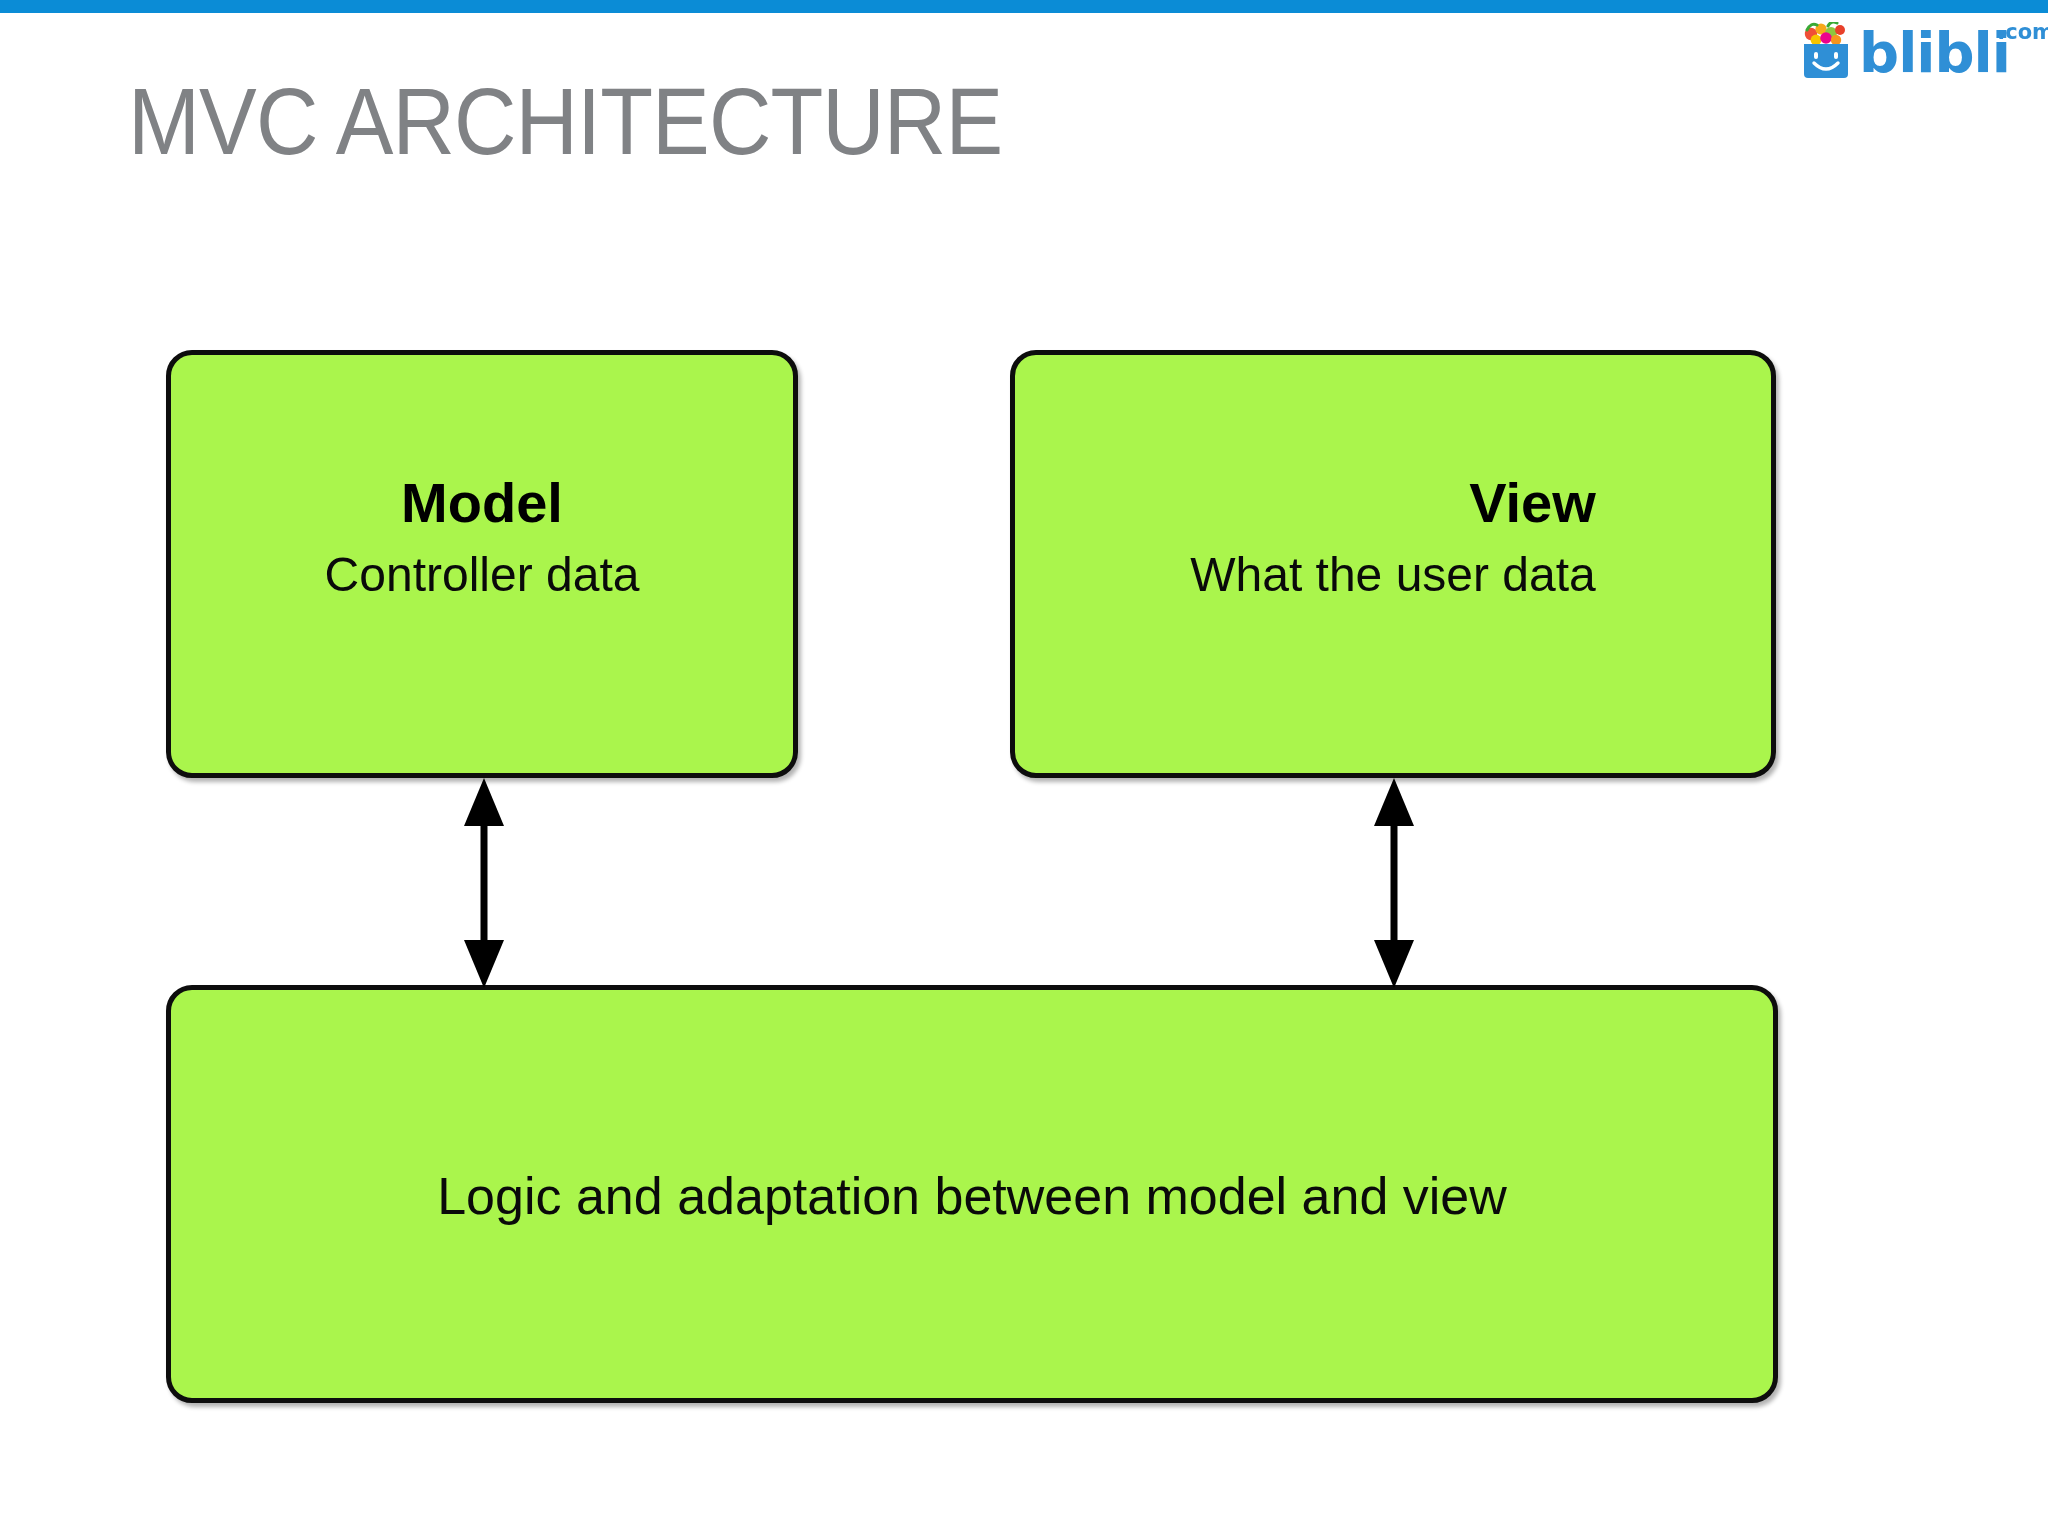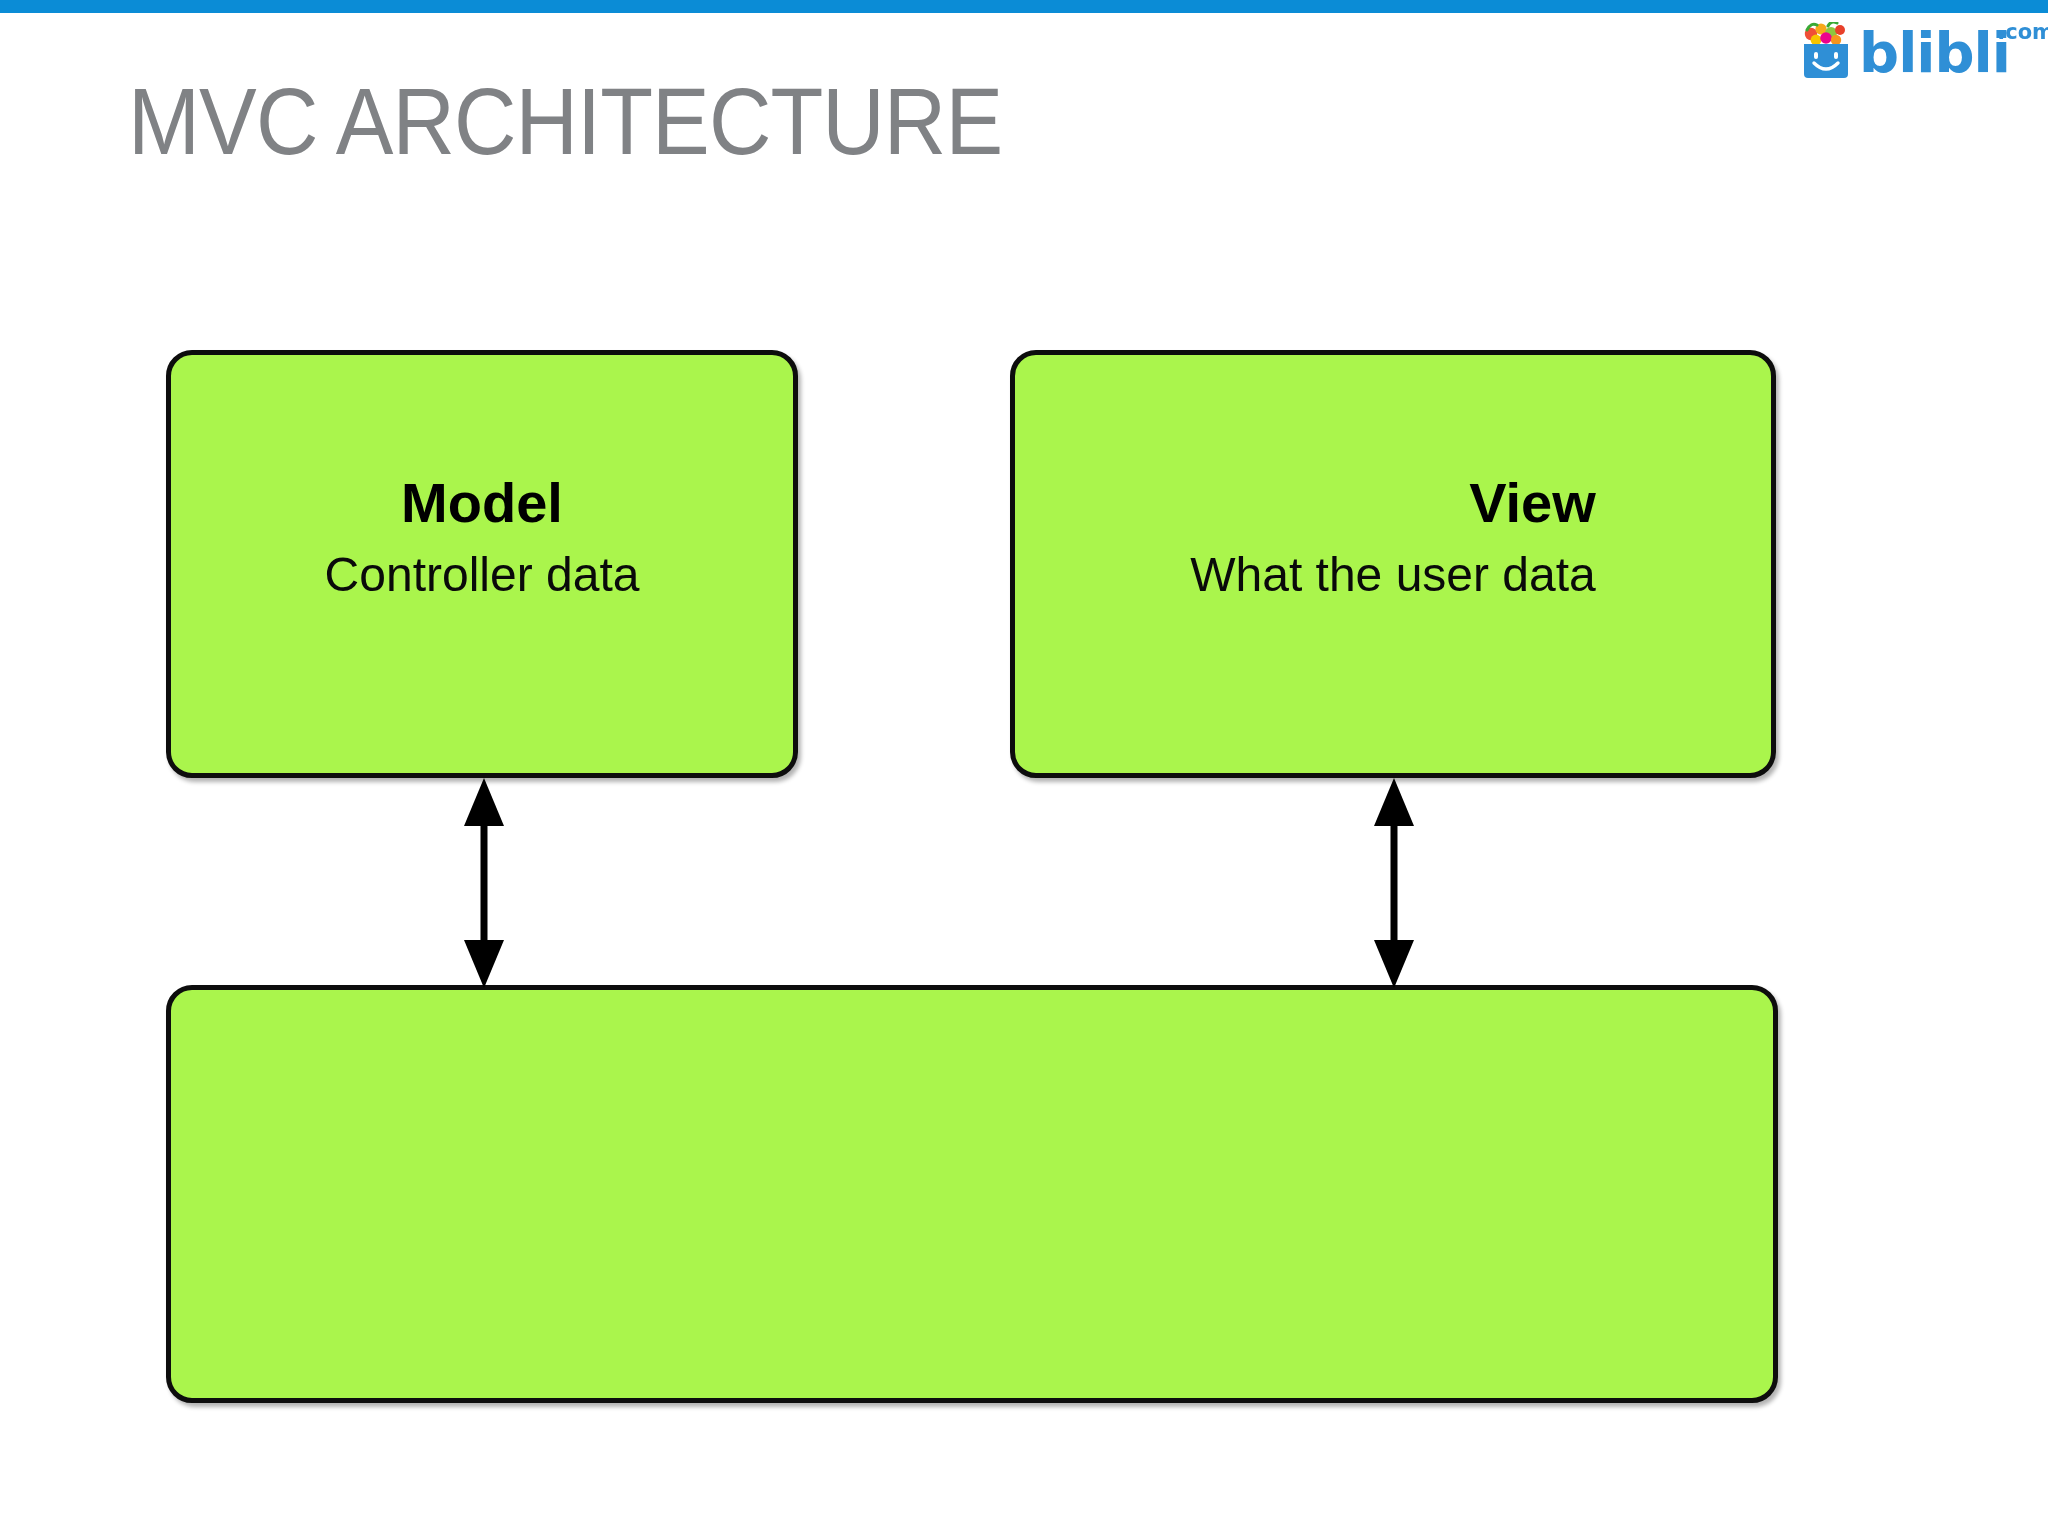--- a/index.html
+++ b/index.html
@@ -192,20 +192,21 @@
 
   <div class="node-box" id="box-view">
     <div class="node-inner">
       <div class="node-title">View</div>
       <div class="node-subtitle">What the user data</div>
     </div>
   </div>
 
   <div class="node-box" id="box-controller">
     <div class="node-inner">
+      <div class="node-subtitle">Logic and adaptation between model and view</div>
     </div>
   </div>
 
   <div class="arrow" id="arrow-model-controller">
     <svg width="64" height="210" viewBox="0 0 64 210" xmlns="http://www.w3.org/2000/svg">
       <line x1="32" y1="12" x2="32" y2="198" stroke="#000000" stroke-width="7"></line>
       <polygon points="32,0 12,48 52,48" fill="#000000"></polygon>
       <polygon points="32,210 12,162 52,162" fill="#000000"></polygon>
     </svg>
   </div>

